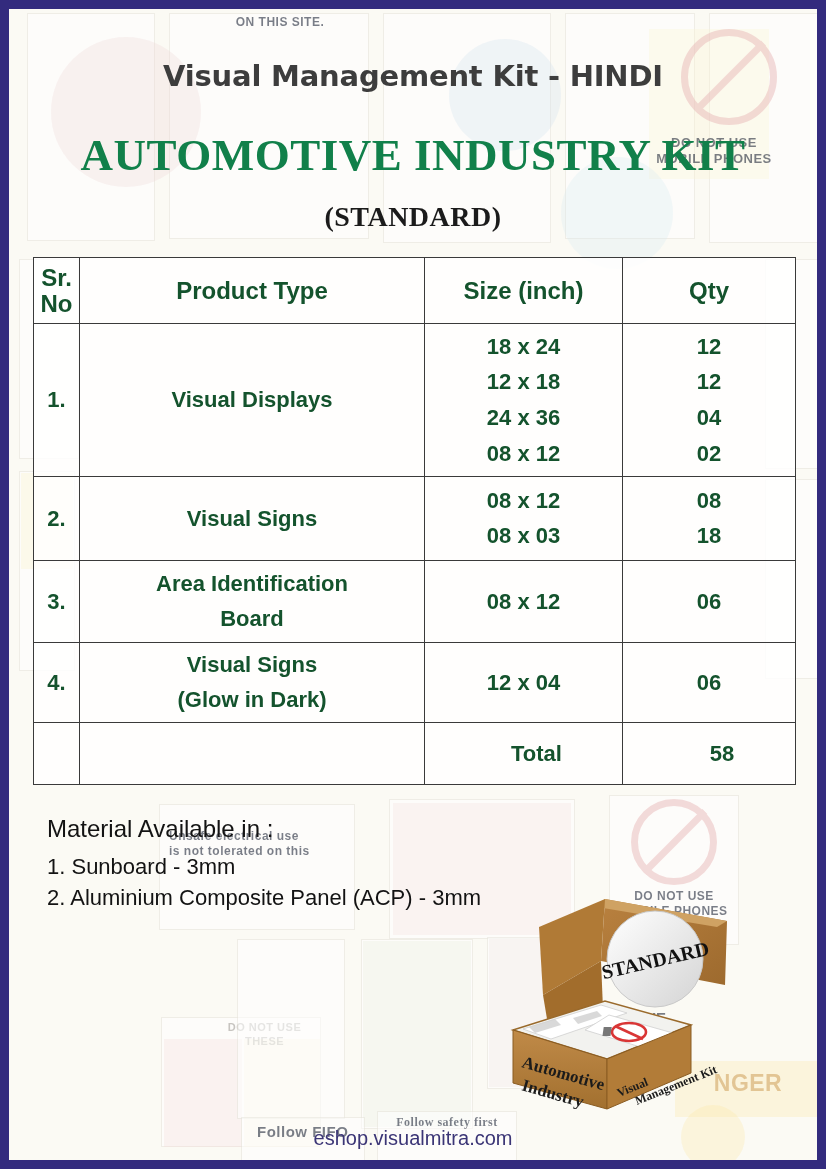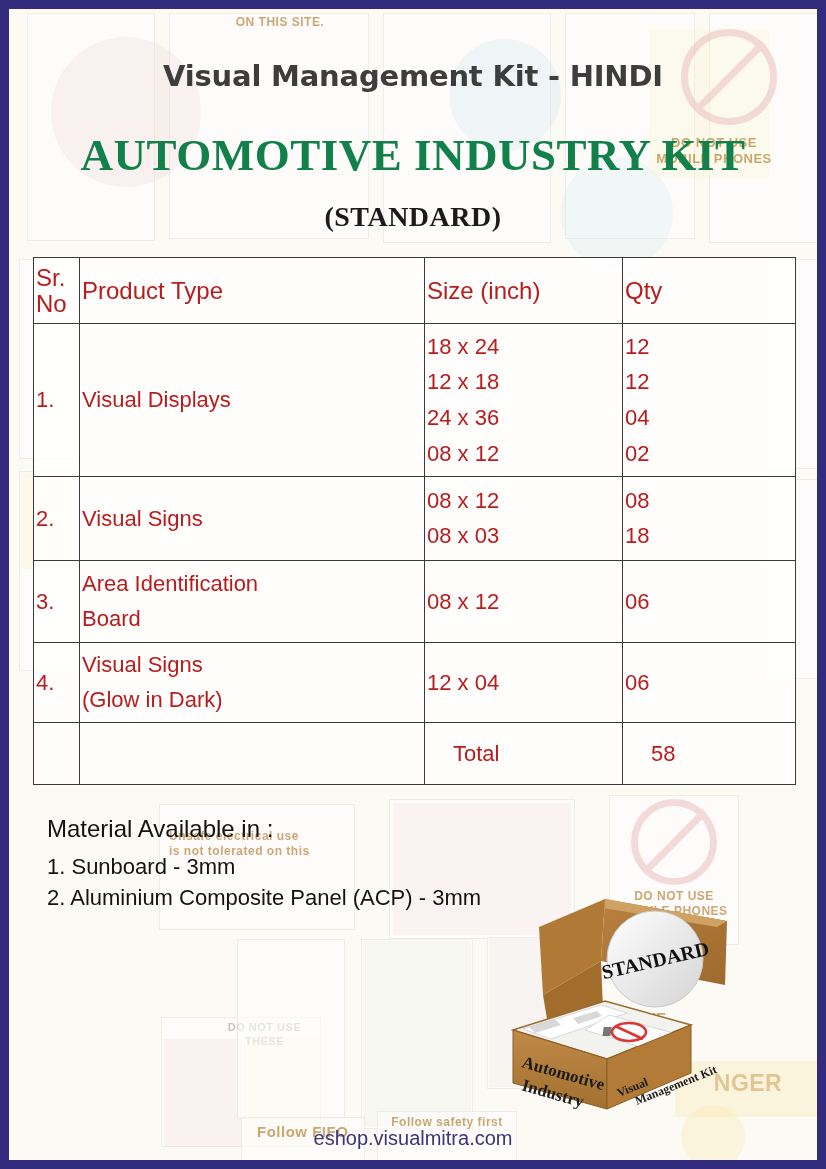--- a/index.html
+++ b/index.html
@@ -40,21 +40,21 @@
     background: #ffffff;
     border: 1px solid #e6e4dc;
     opacity: .55;
   }
   .wm-tint { position: absolute; opacity: .30; }
   .wm-circle { border-radius: 50%; }
   .wm-txt {
     position: absolute;
     font-family: "Liberation Sans", sans-serif;
     font-weight: bold;
-    color: #a16207;
+    color: #0f172a;
     opacity: .55;
     letter-spacing: .5px;
     text-align: center;
     line-height: 1.25;
   }
   .wm-ban {
     position: absolute;
     border-radius: 50%;
     border: 7px solid #e9b9b9;
     opacity: .5;
@@ -109,23 +109,23 @@
     left: 24px;
     top: 248px;
     width: 762px;
     border-collapse: collapse;
     background: rgba(255,255,255,.82);
     table-layout: fixed;
   }
   .kit-table td, .kit-table th {
     border: 1.6px solid #3a3a3a;
     font-family: "Liberation Sans", sans-serif;
-    font-weight: normal;
-    color: #b91c1c;
-    text-align: left;
+    font-weight: bold;
+    color: #14532d;
+    text-align: center;
     vertical-align: middle;
     padding: 4px 2px;
   }
   .c-sr   { width: 46px; }
   .c-prod { width: 345px; }
   .c-size { width: 198px; }
   .c-qty  { width: 173px; }
 
   .kit-table thead td { font-size: 24px; height: 66px; line-height: 1.05; }
   .kit-table tbody td { font-size: 22px; }
@@ -221,21 +221,21 @@
       <div class="wm-tint" style="left:354px; top:932px; width:108px; height:186px; background:#e7ecd9;"></div>
       <div class="wm-card" style="left:478px; top:928px; width:96px;  height:152px;"></div>
       <div class="wm-tint" style="left:480px; top:930px; width:92px;  height:148px; background:#f0e2e2;"></div>
       <div class="wm-txt" style="left:612px; top:1000px; width:150px; font-size:15px; text-align:left;">ATIVE<br>HING<br>S WORN</div>
       <div class="wm-tint" style="left:666px; top:1052px; width:146px; height:56px; background:#fbe7a7;"></div>
       <div class="wm-txt" style="left:666px; top:1060px; width:146px; font-size:23px; color:#cfa05a;">NGER</div>
 
       <div class="wm-card" style="left:232px; top:1108px; width:124px; height:48px;"></div>
       <div class="wm-txt" style="left:236px; top:1114px; width:116px; font-size:15px; text-align:left;margin-left:12px;">Follow FIFO</div>
       <div class="wm-card" style="left:368px; top:1102px; width:140px; height:52px;"></div>
-      <div class="wm-txt" style="left:368px; top:1106px; width:140px; font-size:12px;">Follow safety first</div>
+      <div class="wm-txt" style="left:368px; top:1106px; width:140px; font-size:12px;font-family:Liberation Serif, serif;">Follow safety first</div>
       <div class="wm-tint wm-circle" style="left:672px; top:1096px; width:64px; height:64px; background:#fbe7a7;"></div>
     </div>
 
     <div class="hdr-kit">Visual Management Kit - HINDI</div>
     <div class="hdr-main">AUTOMOTIVE INDUSTRY KIT</div>
     <div class="hdr-sub">(STANDARD)</div>
 
     <table class="kit-table">
       <colgroup>
         <col class="c-sr">

